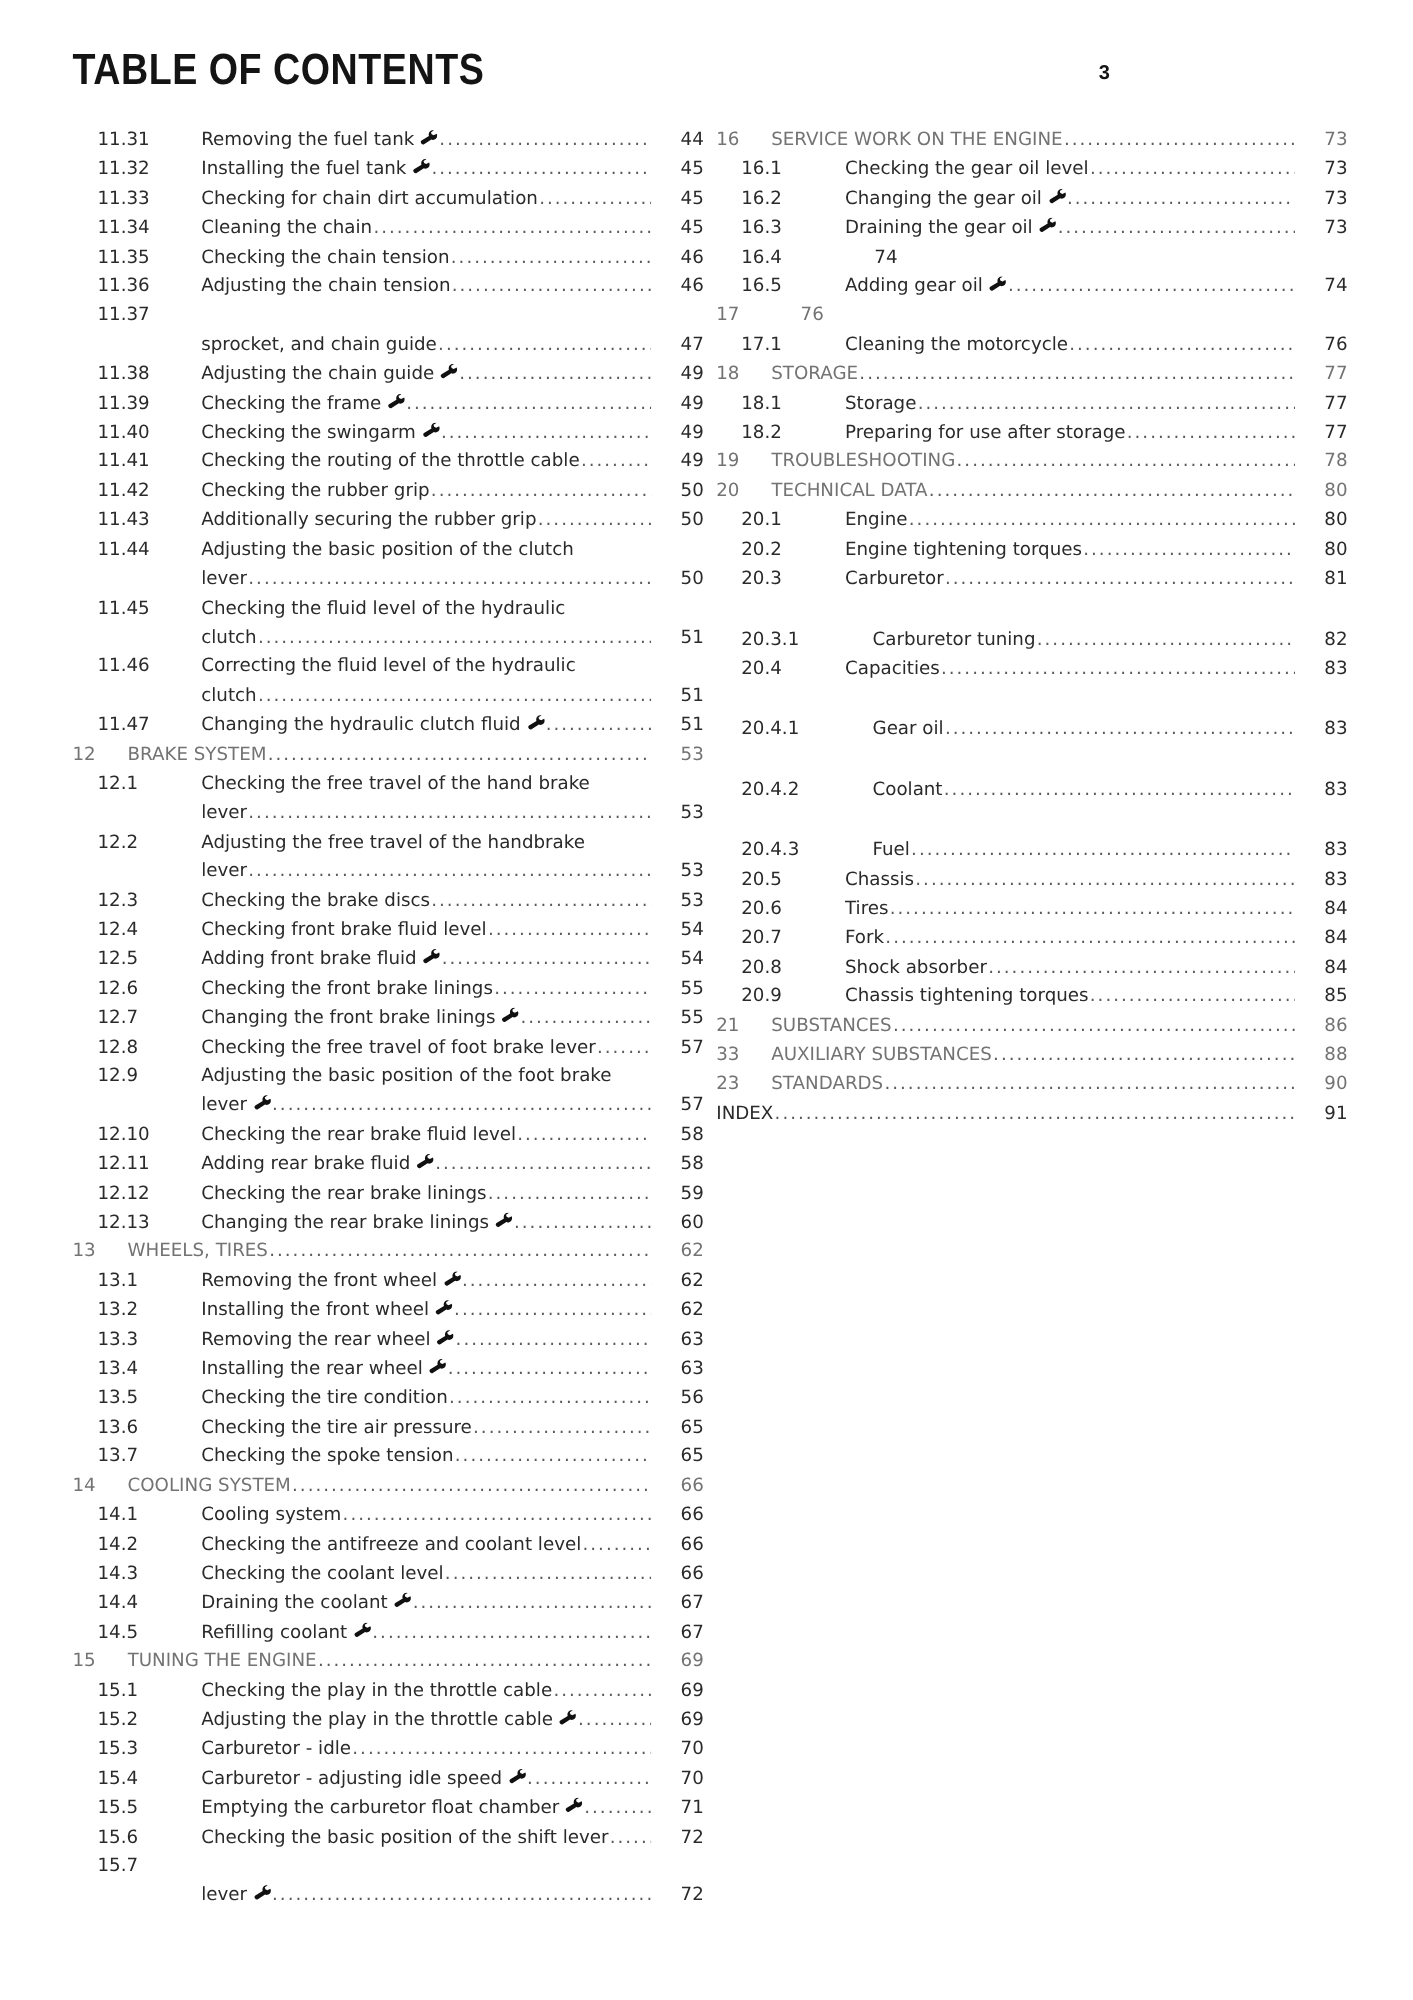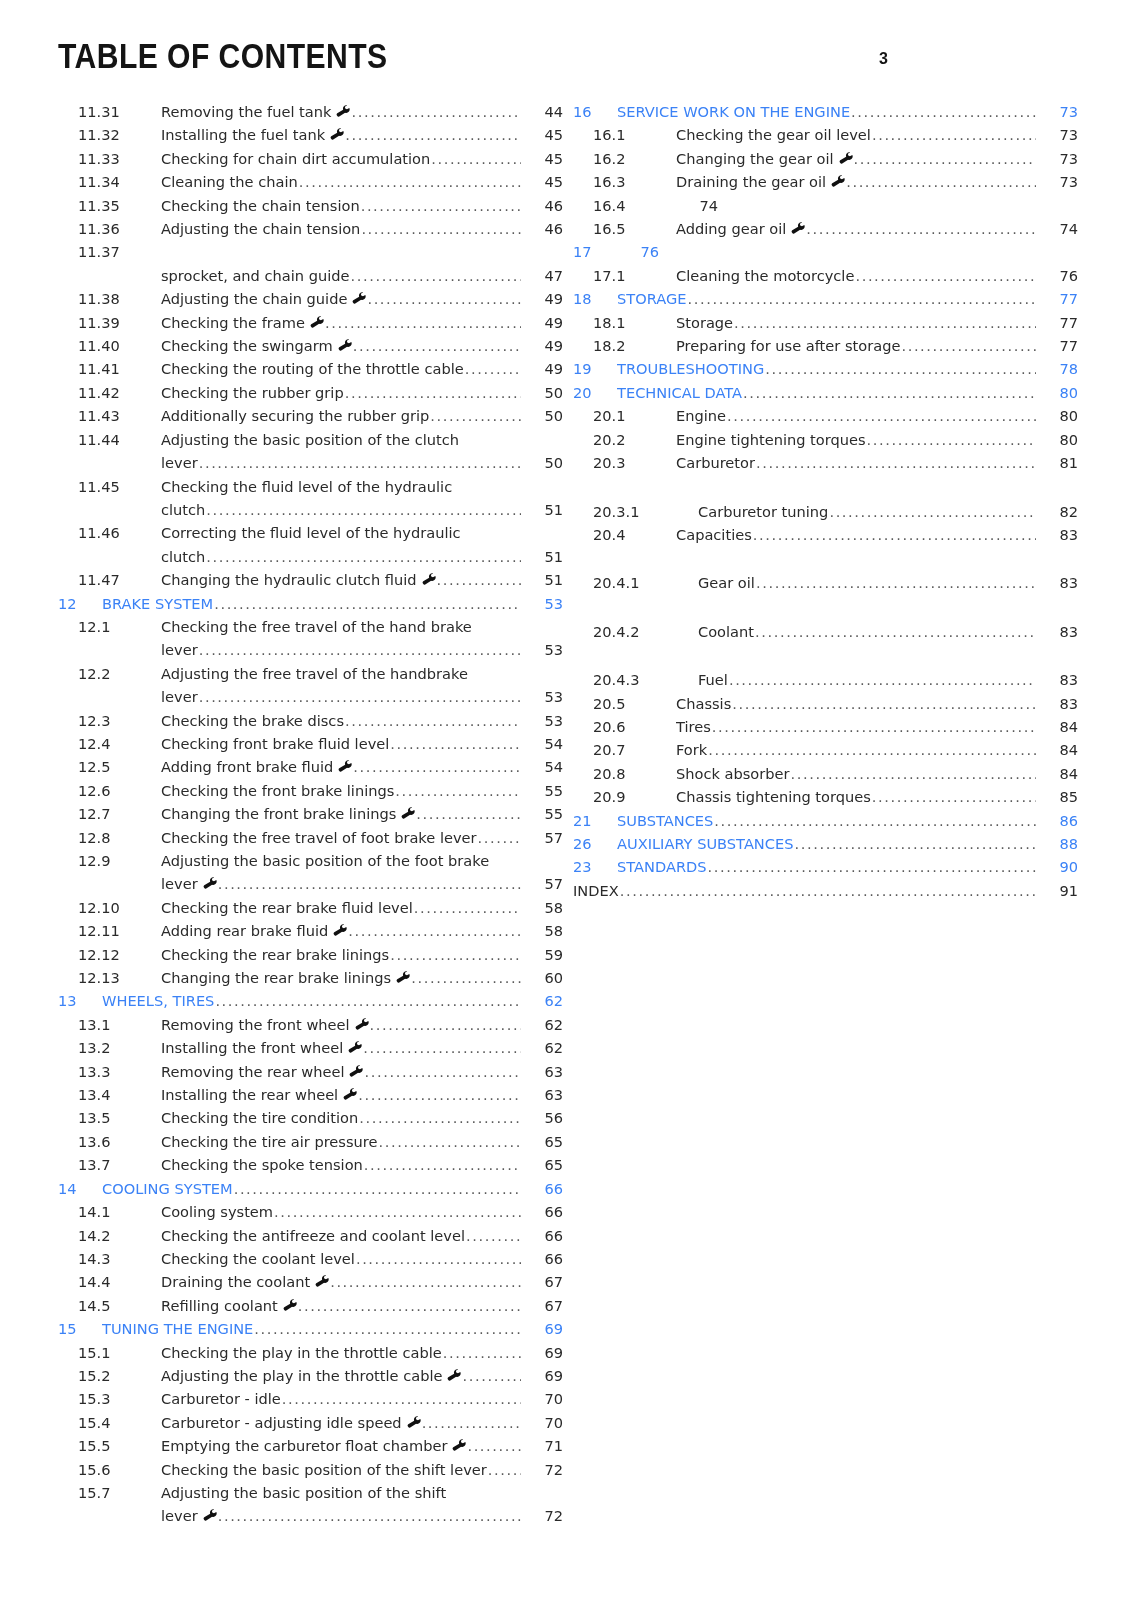--- a/index.html
+++ b/index.html
@@ -65,21 +65,21 @@
 
   
   .toc-row {
     display: flex;
     align-items: baseline;
     font-size: 14.6px;
     line-height: 23.4px;
     color: #2a2a2a;
     white-space: nowrap;
   }
-  .toc-row.lvl1 { color: #3b82f6; align-items: center; }
+  .toc-row.lvl1 { color: #737373; align-items: center; }
 
   .num {
     flex: 0 0 auto;
     text-align: left;
     font-variant-numeric: lining-nums;
   }
   
   .lvl1 > .num { width: 44px; padding-left: 0px; }
   
   .lvl2 > .num { width: 83px; padding-left: 20px; }
@@ -711,24 +711,20 @@
       <div class="toc-row lvl2">
         <span class="num">15.6</span>
         <span class="title-cell">
           <span class="label">Checking the basic position of the shift lever</span>
           <span class="leader"></span>
         </span>
         <span class="pageno">72</span>
       </div>
       <div class="toc-row lvl2">
         <span class="num">15.7</span>
-        <span class="title-cell">
-          <span class="label">Adjusting the basic position of the shift</span>
-          <span class="leader" style="visibility: hidden;"></span>
-        </span>
         <span class="pageno empty"></span>
       </div>
       <div class="toc-row lvl2 cont">
         <span class="num"></span>
         <span class="title-cell">
           <span class="label">lever</span>
           <span class="wrench">
             <svg viewBox="0 0 16 14" width="15" height="13" aria-hidden="true">
               <path fill="#111111" d="M11.0 0.3 C9.0 0.3 7.4 1.9 7.4 3.9 c0 0.45 0.08 0.88 0.23 1.28 L1.25 9.0 C0.55 9.45 0.35 10.4 0.8 11.1 l0.5 0.78 c0.45 0.7 1.4 0.9 2.1 0.45 l6.3 -4.05 c0.42 0.17 0.88 0.27 1.36 0.27 c2.0 0 3.6 -1.6 3.6 -3.6 c0 -0.6 -0.15 -1.17 -0.41 -1.67 L11.7 4.45 L9.9 3.75 L9.45 1.85 L11.85 0.45 C11.58 0.36 11.3 0.3 11.0 0.3 Z"></path>
             </svg>
@@ -956,21 +952,21 @@
       </div>
       <div class="toc-row lvl1">
         <span class="num">21</span>
         <span class="title-cell">
           <span class="label">SUBSTANCES</span>
           <span class="leader"></span>
         </span>
         <span class="pageno">86</span>
       </div>
       <div class="toc-row lvl1">
-        <span class="num">26</span>
+        <span class="num">33</span>
         <span class="title-cell">
           <span class="label">AUXILIARY SUBSTANCES</span>
           <span class="leader"></span>
         </span>
         <span class="pageno">88</span>
       </div>
       <div class="toc-row lvl1">
         <span class="num">23</span>
         <span class="title-cell">
           <span class="label">STANDARDS</span>

